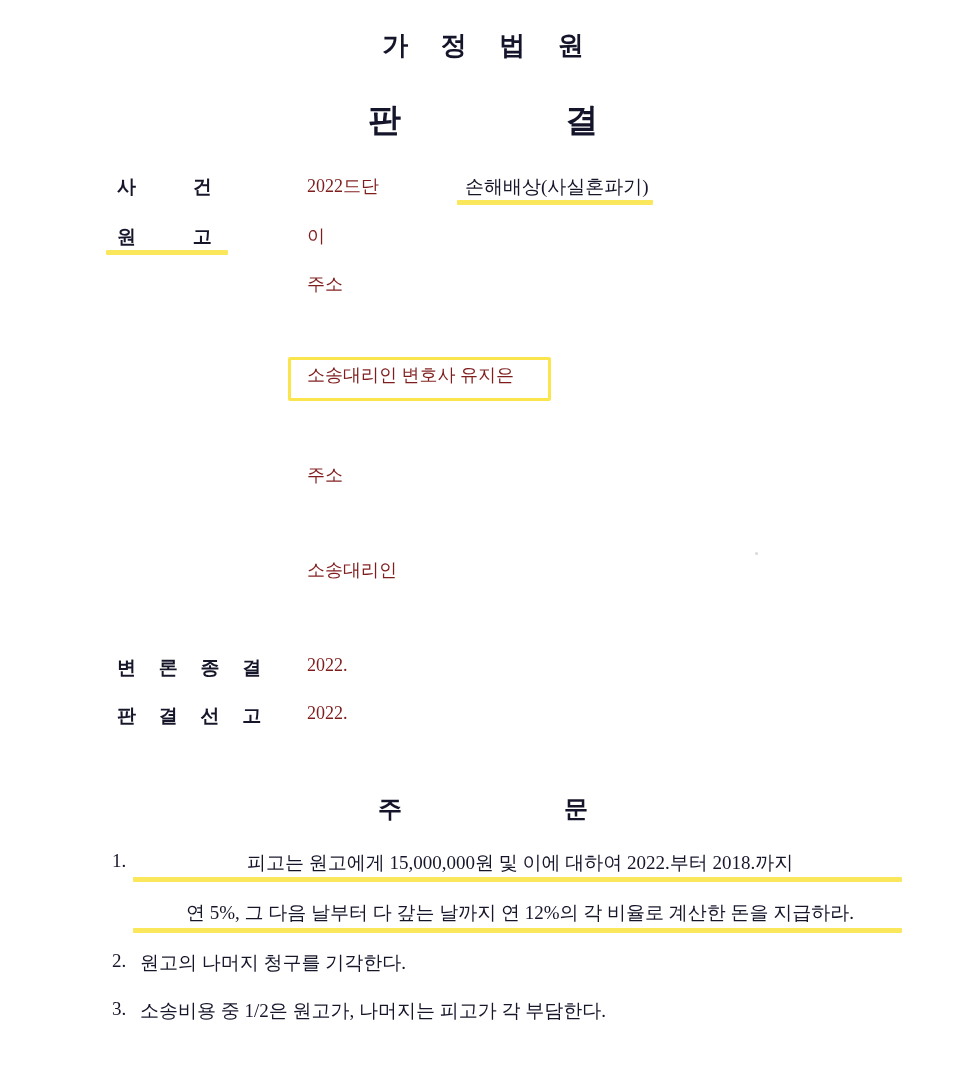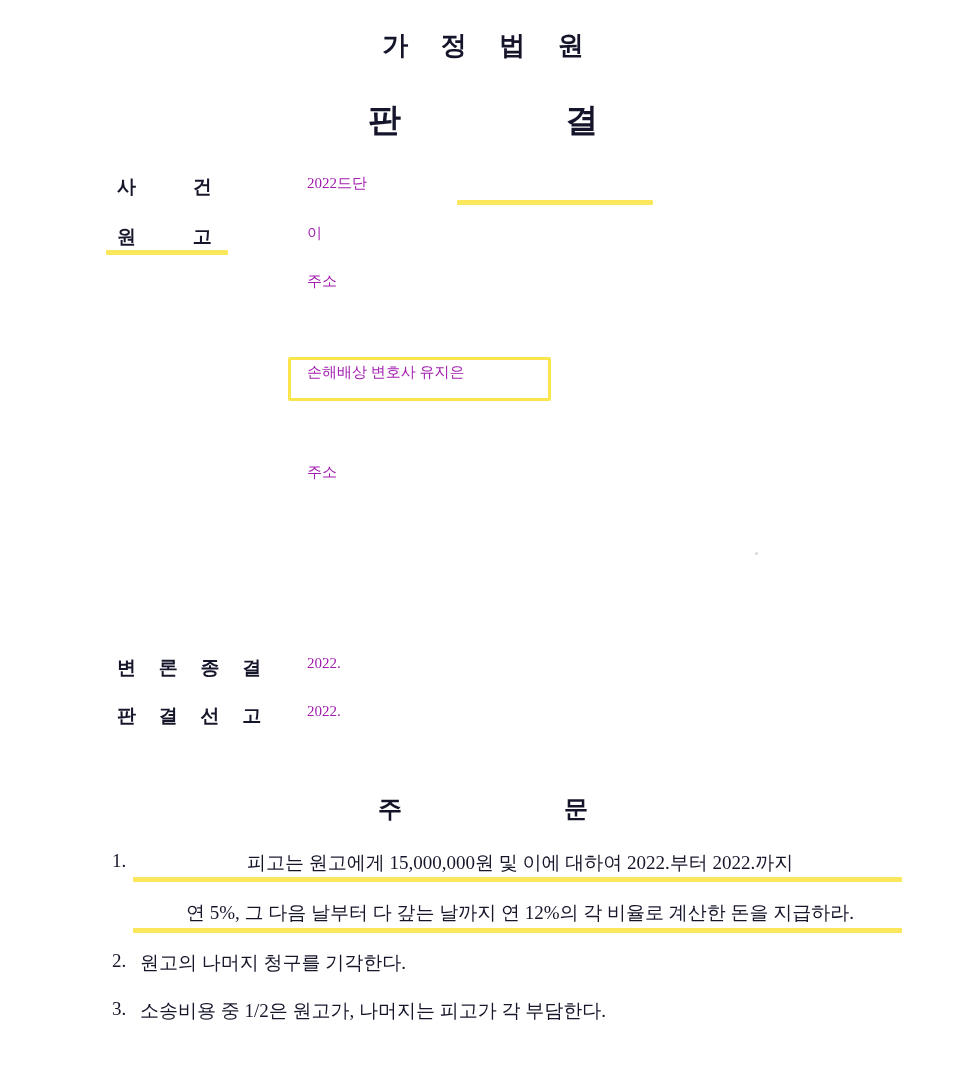--- a/index.html
+++ b/index.html
@@ -65,22 +65,22 @@
     font-weight: 600;
     letter-spacing: 26px;
     color: #16162b;
     white-space: nowrap;
   }
   .label.l4 { letter-spacing: 9px; }
   .value {
     position: absolute;
     left: 190px;
     top: 0;
-    font-size: 15px;
-    color: #a21caf;
+    font-size: 18px;
+    color: #7f1d1d;
     white-space: nowrap;
   }
   .value2 {
     position: absolute;
     left: 348px;
     top: 0;
     font-size: 19px;
     color: #16162b;
     white-space: nowrap;
   }
@@ -161,62 +161,66 @@
 <body>
 
 <div class="page">
 
   <div class="court-title">가 정 법 원</div>
   <div class="doc-title">판 결</div>
 
   <div class="row" style="top:174px;">
     <span class="label">사 건</span>
     <span class="value">2022드단</span>
+    <span class="value2">손해배상(사실혼파기)</span>
   </div>
   <div class="hl-underline" style="left:457px; top:200px; width:196px;"></div>
 
   <div class="row" style="top:224px;">
     <span class="label">원 고</span>
     <span class="value">이</span>
   </div>
   <div class="hl-underline" style="left:106px; top:250px; width:122px;"></div>
 
   <div class="row" style="top:272px;">
     <span class="value">주소</span>
   </div>
 
   <div class="row" style="top:363px;">
-    <span class="value">손해배상 변호사 유지은</span>
+    <span class="value">소송대리인 변호사 유지은</span>
   </div>
   <div class="hl-box" style="left:288px; top:357px; width:257px; height:38px;"></div>
 
 
   <div class="row" style="top:463px;">
     <span class="value">주소</span>
   </div>
 
+  <div class="row" style="top:558px;">
+    <span class="value">소송대리인</span>
+  </div>
 
   <div class="row" style="top:655px;">
     <span class="label l4">변 론 종 결</span>
     <span class="value">2022.</span>
   </div>
 
   <div class="row" style="top:703px;text-decoration:underline;">
     <span class="label l4">판 결 선 고</span>
     <span class="value">2022.</span>
   </div>
 
   <div class="speck" style="left:755px; top:552px;"></div>
 
   <div class="section-title">주 문</div>
 
   <div class="num" style="top:850px;">1.</div>
   <div class="order-line-a">
     <span>피고는 원고에게 15,000,000원 및 이에 대하여 2022.</span>
-    <span>부터 2022.</span>
+    <span>부터 2018.</span>
     <span>까지</span>
   </div>
   <div class="hl-underline" style="left:133px; top:877px; width:769px;"></div>
 
   <div class="order-line-b">
     <span>연 5%, 그 다음 날부터 다 갚는 날까지 연 12%의 각 비율로 계산한 돈을 지급하라.</span>
   </div>
   <div class="hl-underline" style="left:133px; top:928px; width:769px;"></div>
 
   <div class="num" style="top:950px;">2.</div>

